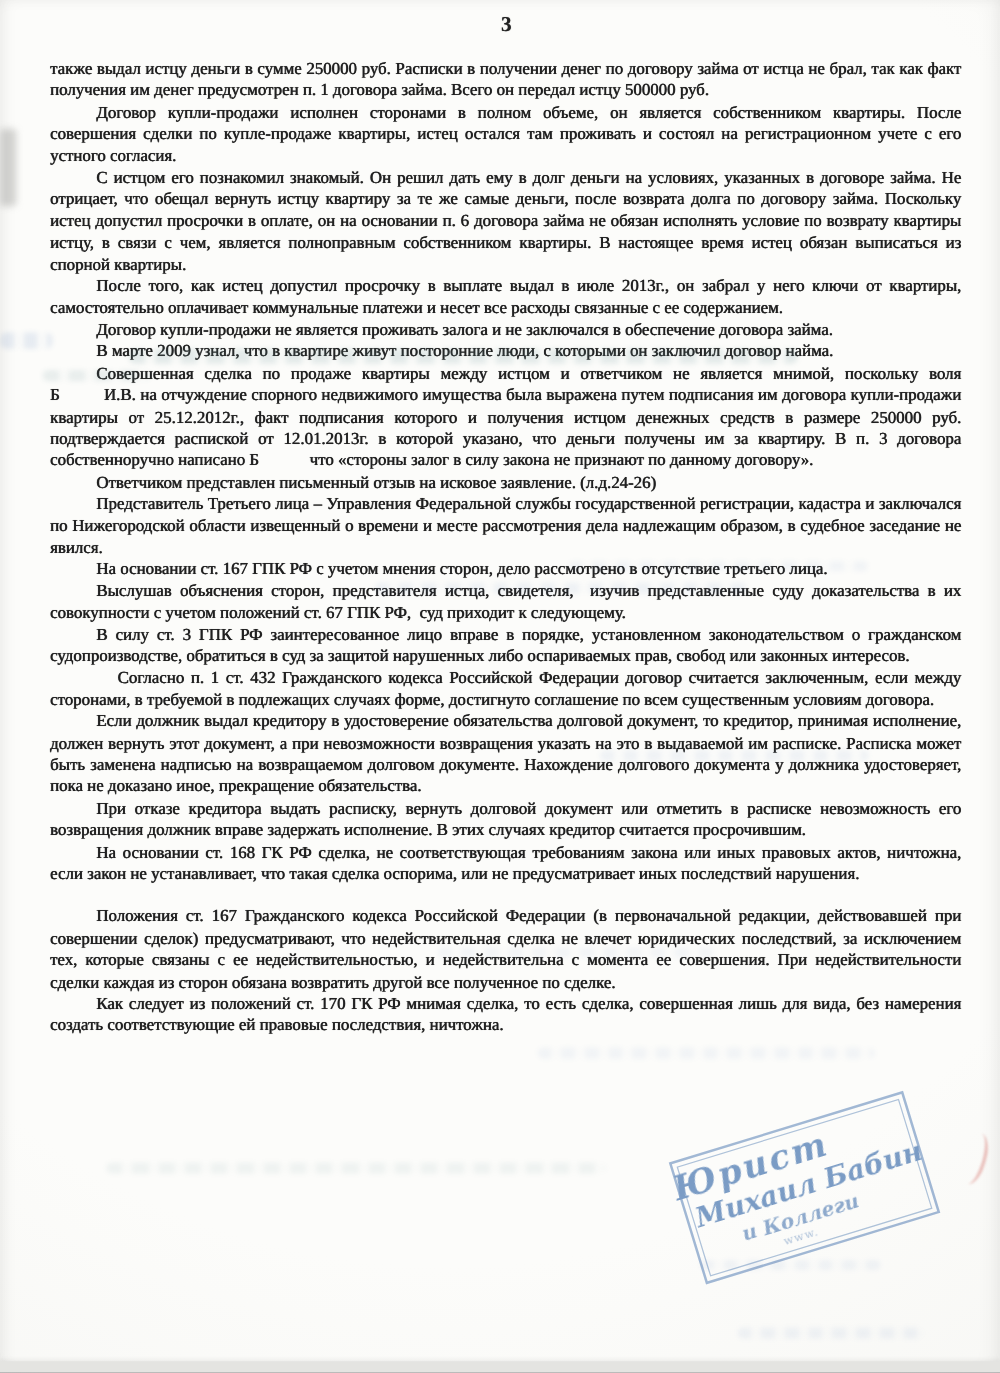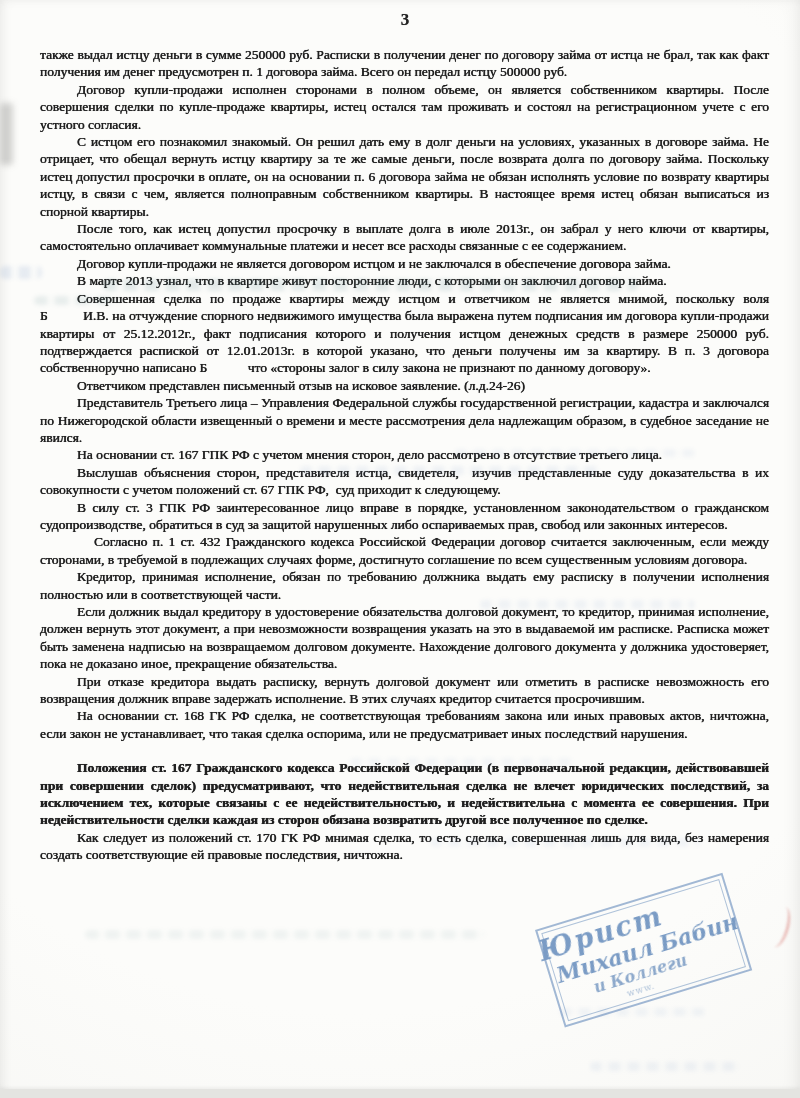--- a/index.html
+++ b/index.html
@@ -18,21 +18,21 @@
   .body{
     position:absolute;left:40px;top:46px;width:729px;
     font-size:13.5px;line-height:17.4px;text-align:justify;
     color:#202020;
     text-shadow:.35px .15px 0 rgba(25,25,25,.85), -.15px 0 0 rgba(25,25,25,.4), 0 0 .8px rgba(30,30,30,.35);
     filter:blur(.22px);
   }
   .body p{margin:0;text-indent:37px;}
   .body p.noind{text-indent:0;}
   .body p.bigind{text-indent:54px;font-family:Liberation Serif, serif;}
-  .body p.gap{margin-top:17px;font-weight:bold;}
+  .body p.gap{margin-top:17px;}
 
   
   .art{
     position:absolute;border-radius:5px;pointer-events:none;
     background:repeating-linear-gradient(90deg, rgba(108,148,152,.34) 0 13px, rgba(108,148,152,.06) 13px 21px);
     filter:blur(2.3px);
   }
   .art.blue{background:repeating-linear-gradient(90deg, rgba(100,135,190,.32) 0 11px, rgba(100,135,190,.05) 11px 19px);}
   .edge-blot{position:absolute;background:rgba(115,115,112,.3);filter:blur(3px);border-radius:3px;}
   .bottom-band{position:absolute;left:0;right:0;top:1089px;height:9px;background:#e4e4e1;box-shadow:0 -2px 3px rgba(0,0,0,.04);}
@@ -64,31 +64,30 @@
 <body>
 
 <div class="page">
 
   <div class="pagenum">3</div>
 
   <div class="body">
     <p class="noind">также выдал истцу деньги в сумме 250000 руб. Расписки в получении денег по договору займа от истца не брал, так как факт получения им денег предусмотрен п. 1 договора займа. Всего он передал истцу 500000 руб.</p>
     <p>Договор купли-продажи исполнен сторонами в полном объеме, он является собственником квартиры. После совершения сделки по купле-продаже квартиры, истец остался там проживать и состоял на регистрационном учете с его устного согласия.</p>
     <p>С истцом его познакомил знакомый. Он решил дать ему в долг деньги на условиях, указанных в договоре займа. Не отрицает, что обещал вернуть истцу квартиру за те же самые деньги, после возврата долга по договору займа. Поскольку истец допустил просрочки в оплате, он на основании п. 6 договора займа не обязан исполнять условие по возврату квартиры истцу, в связи с чем, является полноправным собственником квартиры. В настоящее время истец обязан выписаться из спорной квартиры.</p>
-    <p>После того, как истец допустил просрочку в выплате долга в июле 2013г., он забрал у него ключи от квартиры, самостоятельно оплачивает коммунальные платежи и несет все расходы связанные с ее содержанием.</p>
-    <p>Договор купли-продажи не является договором истцом и не заключался в обеспечение договора займа.</p>
-    <p>В марте 2013 узнал, что в квартире живут посторонние люди, с которыми он заключил договор найма.</p>
+    <p>После того, как истец допустил просрочку в выплате выдал в июле 2013г., он забрал у него ключи от квартиры, самостоятельно оплачивает коммунальные платежи и несет все расходы связанные с ее содержанием.</p>
+    <p>Договор купли-продажи не является проживать залога и не заключался в обеспечение договора займа.</p>
+    <p>В марте 2009 узнал, что в квартире живут посторонние люди, с которыми он заключил договор найма.</p>
     <p>Совершенная сделка по продаже квартиры между истцом и ответчиком не является мнимой, поскольку воля Б&nbsp;&nbsp;&nbsp;&nbsp;&nbsp;&nbsp;&nbsp;&nbsp;&nbsp;&nbsp;И.В. на отчуждение спорного недвижимого имущества была выражена путем подписания им договора купли-продажи квартиры от 25.12.2012г., факт подписания которого и получения истцом денежных средств в размере 250000 руб. подтверждается распиской от 12.01.2013г. в которой указано, что деньги получены им за квартиру. В п. 3 договора собственноручно написано Б&nbsp;&nbsp;&nbsp;&nbsp;&nbsp;&nbsp;&nbsp;&nbsp;&nbsp;&nbsp;&nbsp;&nbsp;что «стороны залог в силу закона не признают по данному договору».</p>
     <p>Ответчиком представлен письменный отзыв на исковое заявление. (л.д.24-26)</p>
     <p>Представитель Третьего лица – Управления Федеральной службы государственной регистрации, кадастра и заключался по Нижегородской области извещенный о времени и месте рассмотрения дела надлежащим образом, в судебное заседание не явился.</p>
     <p>На основании ст. 167 ГПК РФ с учетом мнения сторон, дело рассмотрено в отсутствие третьего лица.</p>
     <p>Выслушав объяснения сторон, представителя истца, свидетеля,&nbsp; изучив представленные суду доказательства в их совокупности с учетом положений ст. 67 ГПК РФ,&nbsp; суд приходит к следующему.</p>
     <p>В силу ст. 3 ГПК РФ заинтересованное лицо вправе в порядке, установленном законодательством о гражданском судопроизводстве, обратиться в суд за защитой нарушенных либо оспариваемых прав, свобод или законных интересов.</p>
     <p class="bigind">Согласно п. 1 ст. 432 Гражданского кодекса Российской Федерации договор считается заключенным, если между сторонами, в требуемой в подлежащих случаях форме, достигнуто соглашение по всем существенным условиям договора.</p>
-    <p>Кредитор, принимая исполнение, обязан по требованию должника выдать ему расписку в получении исполнения полностью или в соответствующей части.</p>
     <p>Если должник выдал кредитору в удостоверение обязательства долговой документ, то кредитор, принимая исполнение, должен вернуть этот документ, а при невозможности возвращения указать на это в выдаваемой им расписке. Расписка может быть заменена надписью на возвращаемом долговом документе. Нахождение долгового документа у должника удостоверяет, пока не доказано иное, прекращение обязательства.</p>
     <p>При отказе кредитора выдать расписку, вернуть долговой документ или отметить в расписке невозможность его возвращения должник вправе задержать исполнение. В этих случаях кредитор считается просрочившим.</p>
     <p>На основании ст. 168 ГК РФ сделка, не соответствующая требованиям закона или иных правовых актов, ничтожна, если закон не устанавливает, что такая сделка оспорима, или не предусматривает иных последствий нарушения.</p>
     <p class="gap">Положения ст. 167 Гражданского кодекса Российской Федерации (в первоначальной редакции, действовавшей при совершении сделок) предусматривают, что недействительная сделка не влечет юридических последствий, за исключением тех, которые связаны с ее недействительностью, и недействительна с момента ее совершения. При недействительности сделки каждая из сторон обязана возвратить другой все полученное по сделке.</p>
     <p>Как следует из положений ст. 170 ГК РФ мнимая сделка, то есть сделка, совершенная лишь для вида, без намерения создать соответствующие ей правовые последствия, ничтожна.</p>
   </div>
 
   <div class="art" style="left:103px;top:279px;width:535px;height:12px;opacity:.5"></div>
   <div class="art" style="left:34px;top:296px;width:86px;height:9px;opacity:.4"></div>
   <div class="art blue" style="left:0;top:266px;width:42px;height:13px;opacity:.45"></div>

